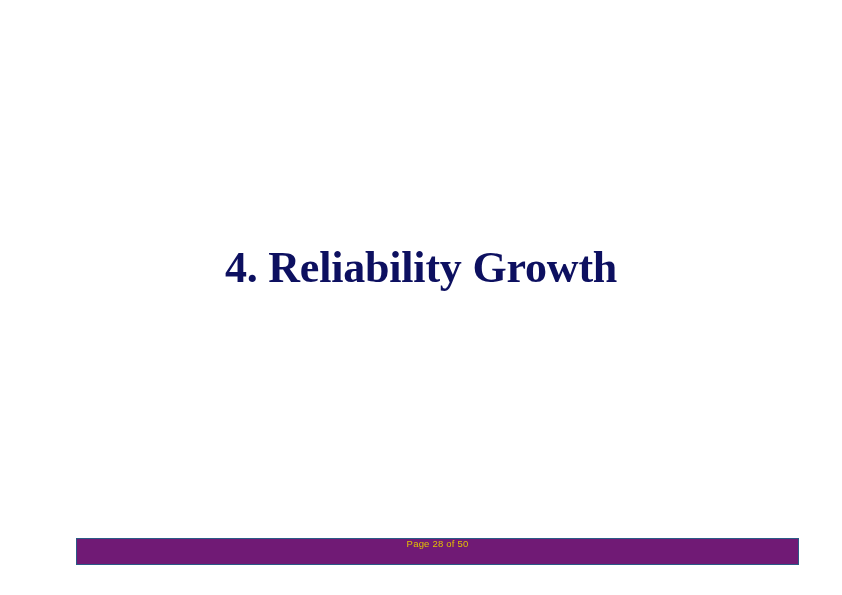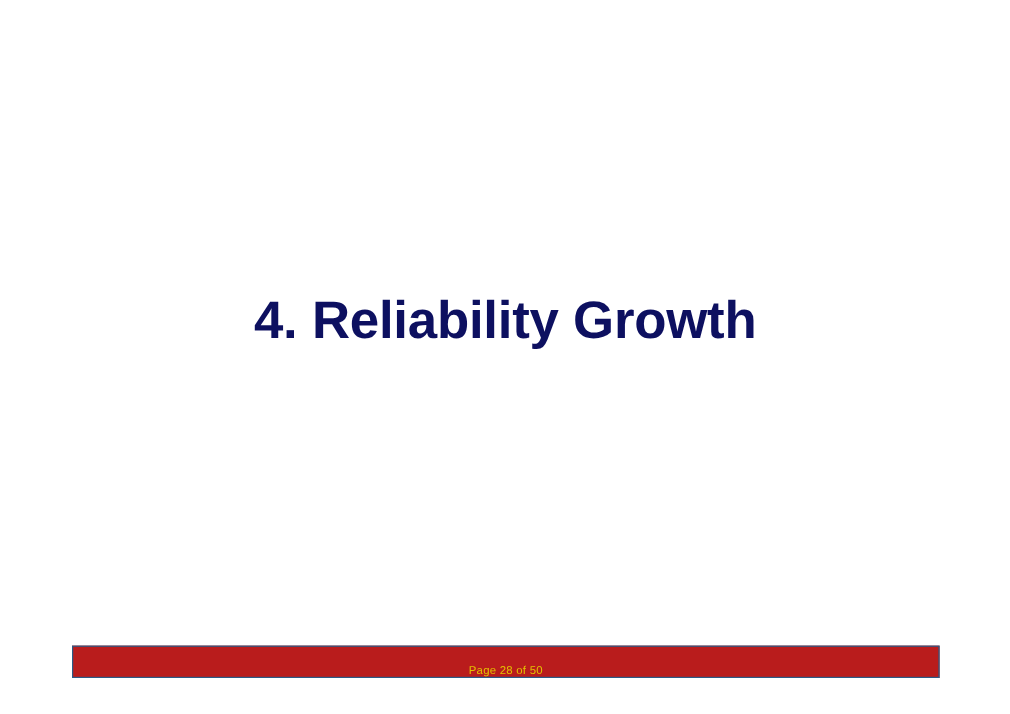--- a/index.html
+++ b/index.html
@@ -29,42 +29,42 @@
     left: 0;
     top: 238px;
     width: 842px;
     height: 60px;
     display: flex;
     align-items: center;
     justify-content: center;
   }
 
   .slide-title {
-    font-family: Liberation Sans, sans-serif;
+    font-family: Liberation Serif, serif;
     font-size: 44px;
     font-weight: bold;
     color: #0d1060;
     letter-spacing: -0.2px;
     white-space: nowrap;
     line-height: 1;
     margin: 4px;
   }
 
   
   .footer-bar {
     position: absolute;
-    left: 60px;
+    left: 76px;
     top: 538px;
     width: 723px;
     height: 27px;
-    background: #b91c1c;
+    background: #701a75;
     border: 1px solid #2b5a86;
     box-sizing: border-box;
     display: flex;
-    align-items: flex-end;
+    align-items: flex-start;
     justify-content: center;
   }
 
   .footer-text {
     font-family: "Liberation Sans", sans-serif;
     font-size: 9.5px;
     color: #e3c100;
     letter-spacing: 0.2px;
     white-space: nowrap;
     line-height: 1;

